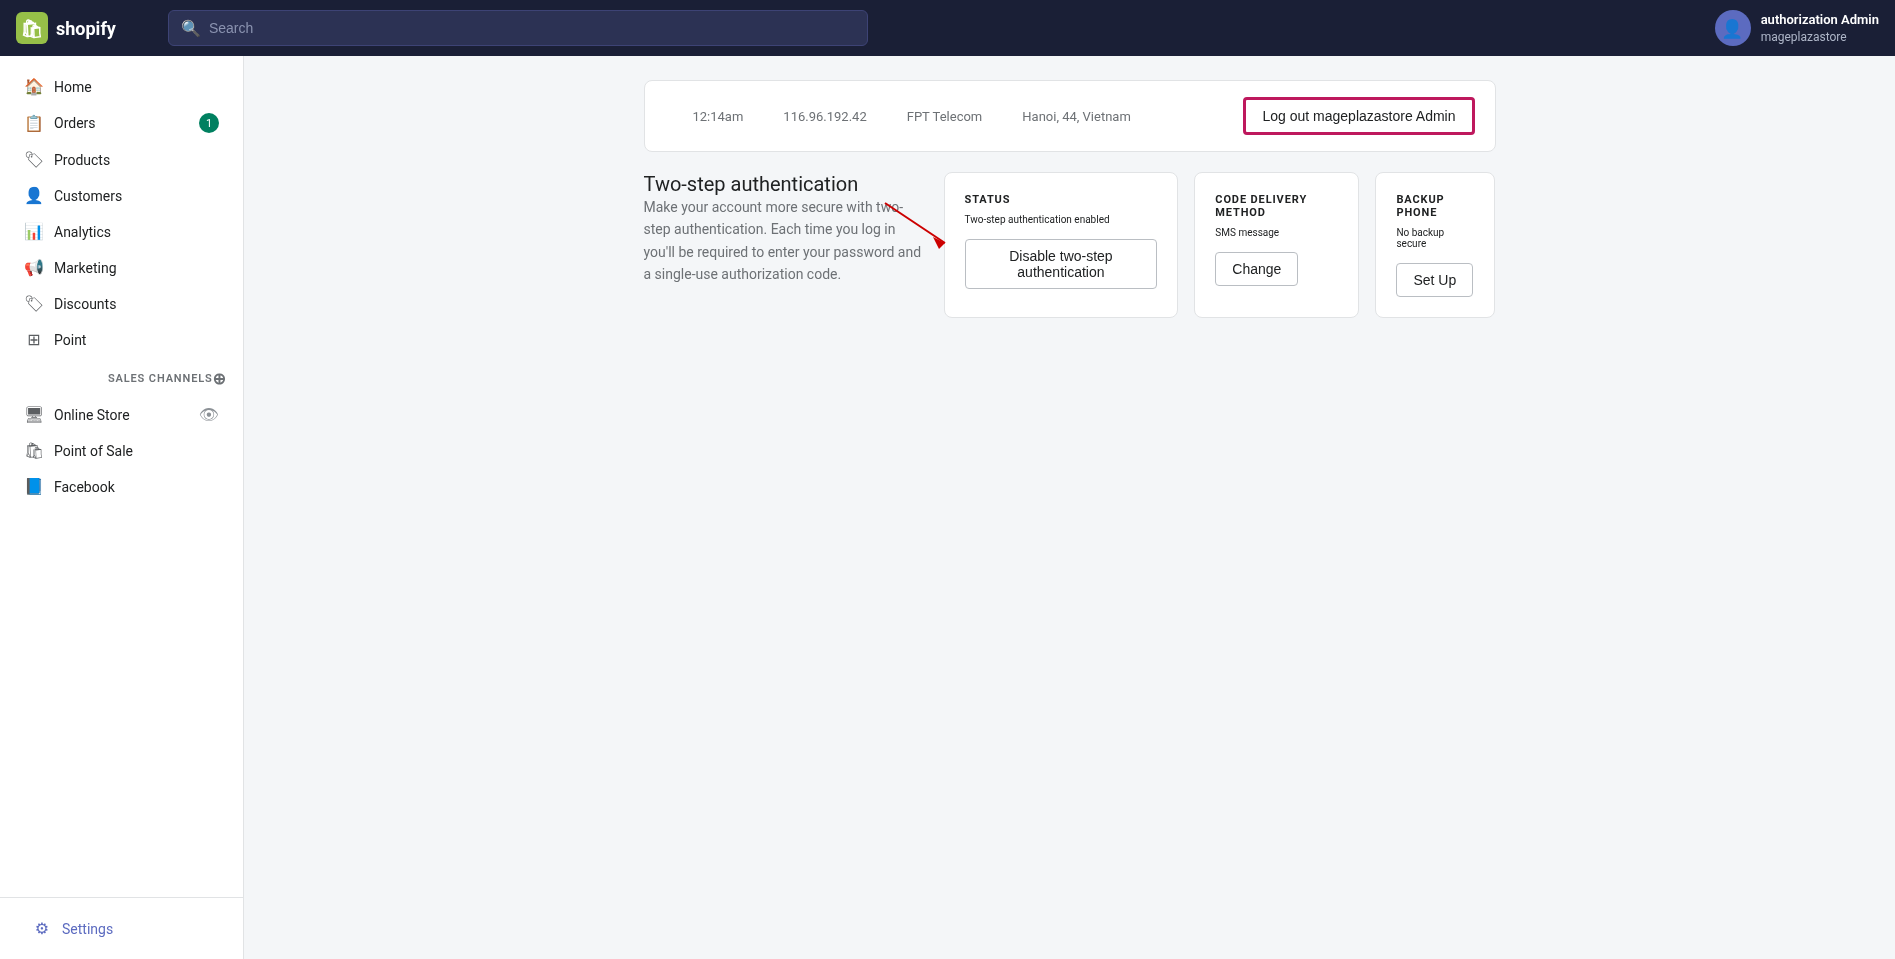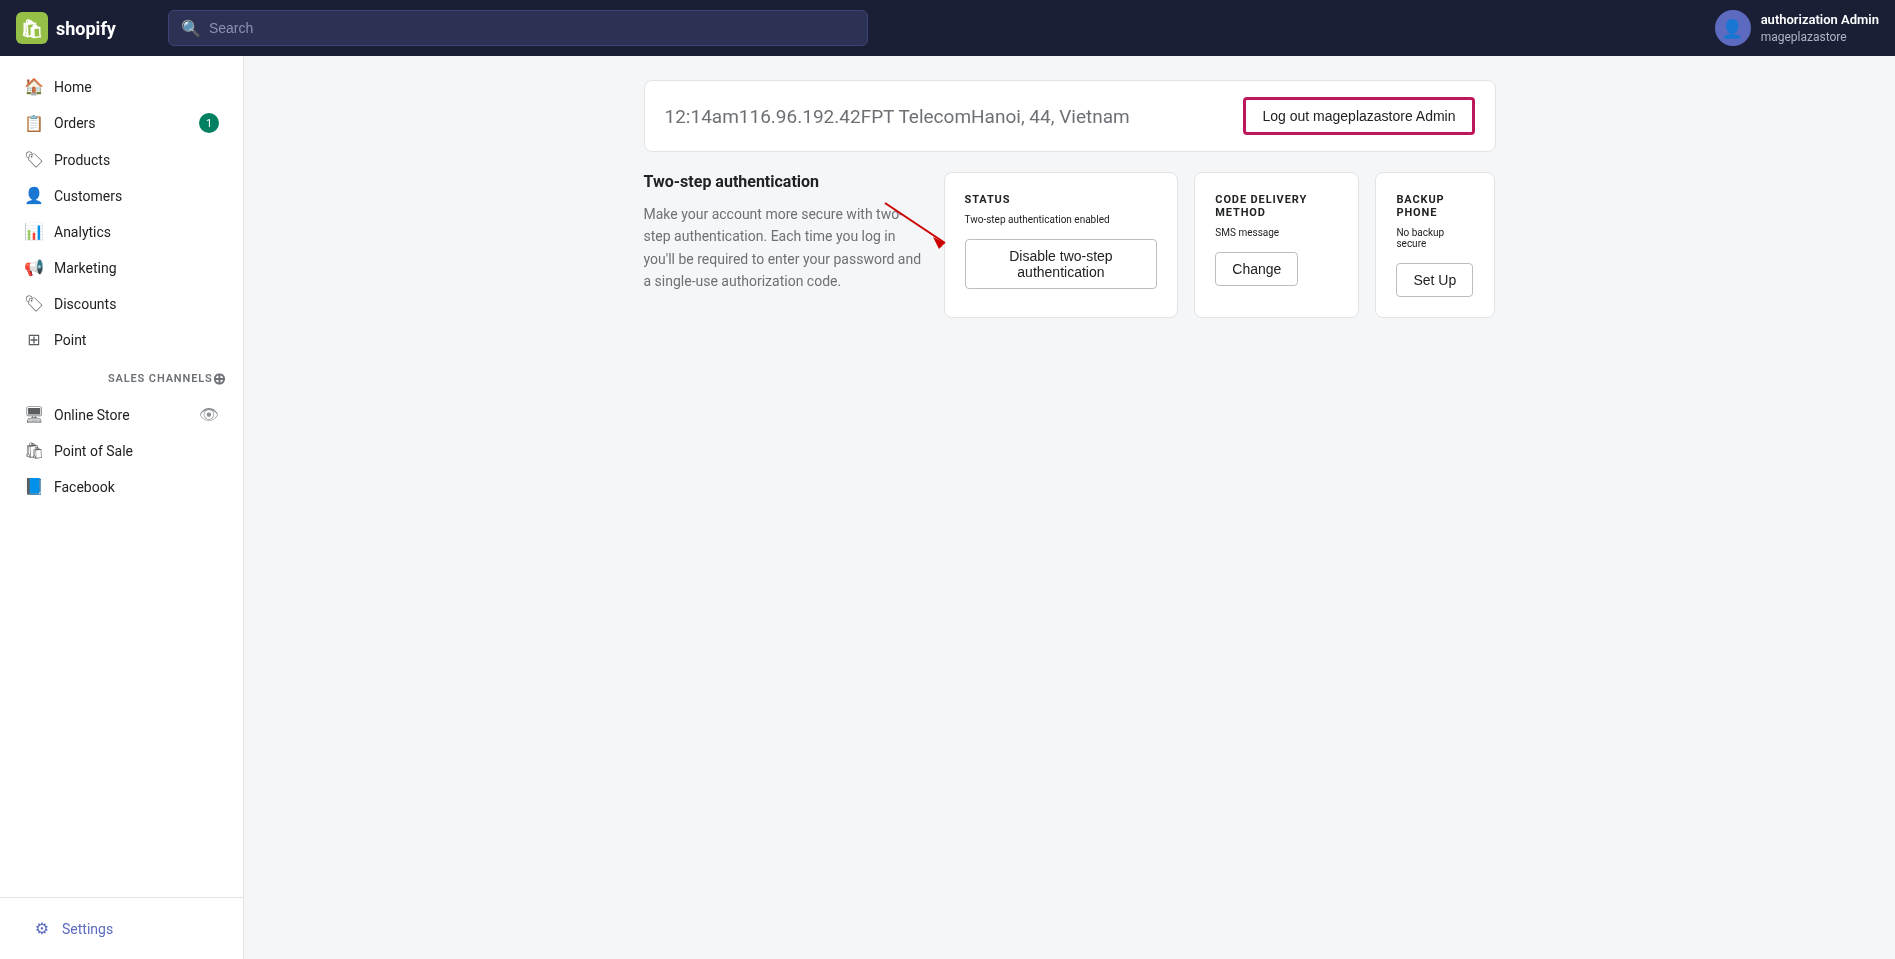--- a/index.html
+++ b/index.html
@@ -159,21 +159,21 @@
     .session-row {
       background: #fff;
       border: 1px solid #e1e3e5;
       border-radius: 8px;
       padding: 16px 20px;
       display: flex;
       align-items: center;
       justify-content: space-between;
       margin-bottom: 20px;
     }
-    .session-info { display: flex; font-size: 19px; color: #202223; }
+    .session-info { display: flex; gap: 40px; font-size: 13px; color: #202223; margin-left: 28px; }
     .session-info span { color: #6d7175; }
     .logout-btn {
       border: 3px solid #be185d;
       background: #fff;
       border-radius: 4px;
       padding: 8px 16px;
       font-size: 14px;
       cursor: pointer;
       color: #202223;
     }
@@ -182,24 +182,23 @@
     .cards-row {
       display: flex;
       gap: 20px;
       align-items: flex-start;
     }
     .left-card {
       width: 280px;
       flex-shrink: 0;
     }
     .left-card h2 {
-      font-size: 16px;
-      font-weight: 700;
-      color: #202223;
-      margin-bottom: 12px;
+      font-size: 20px;
+      font-weight: 400;
+      color: #202223;
     }
     .left-card p {
       font-size: 14px;
       color: #6d7175;
       line-height: 1.6;
     }
 
     .right-section {
       flex: 1;
       display: flex;

